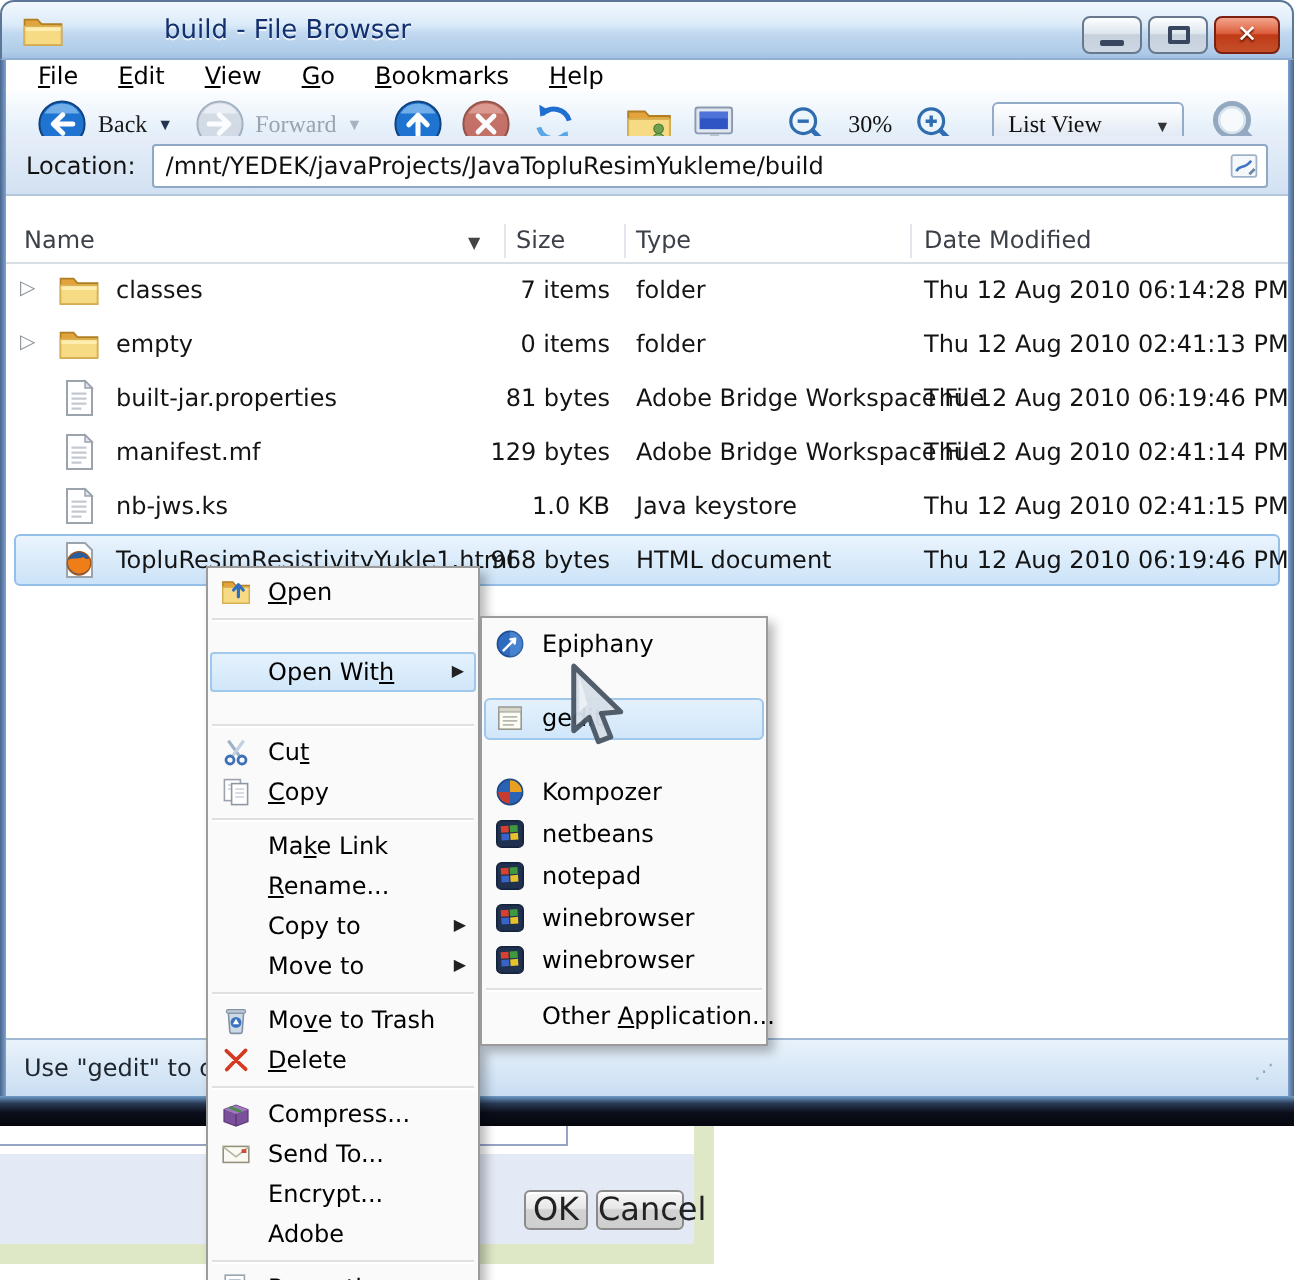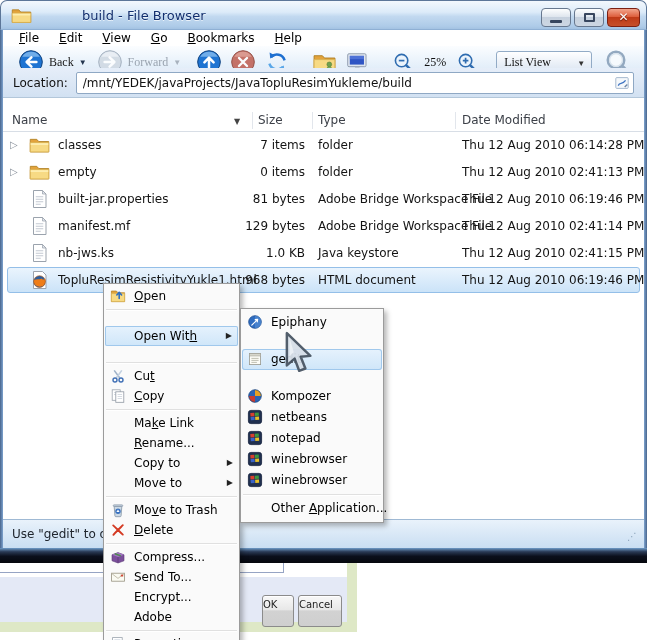--- a/index.html
+++ b/index.html
@@ -4,23 +4,23 @@
 <style>
   * { margin:0; padding:0; box-sizing:border-box; }
   body { background:#fff; font-family:"DejaVu Sans","Liberation Sans",sans-serif; }
   .screen { position:relative; width:647px; height:640px; background:#fff; overflow:hidden; font-size:12px; color:#111; }
 
   
   .bg-dialog { position:absolute; left:0; top:563px; width:357px; height:69px; z-index:1; background:#dee8c6; }
   .bgd-white { position:absolute; left:0; top:0; width:347px; height:14px; background:#fff; }
   .bgd-panel { position:absolute; left:0; top:14px; width:347px; height:45px; background:#e4e9f6; }
   .bgd-input { position:absolute; left:-8px; top:-11px; width:292px; height:21px; background:#fff; border:1px solid #96a4c4; }
-  .bgd-btn { position:absolute; top:32px; height:32px; border:1px solid #8b8b8b; border-radius:3px;
-             background:linear-gradient(#f8f8f8,#e8e8e8 45%,#d2d2d2 50%,#cfcfcf); font-size:10px; color:#222;
-             text-align:left; line-height:18px; box-shadow:inset 0 1px 0 #fff; }
+  .bgd-btn { position:absolute; top:32px; height:20px; border:1px solid #8b8b8b; border-radius:3px;
+             background:linear-gradient(#f8f8f8,#e8e8e8 45%,#d2d2d2 50%,#cfcfcf); font-size:16px; color:#222;
+             text-align:center; line-height:18px; box-shadow:inset 0 1px 0 #fff; }
   .bgd-ok { left:262px; width:32px; }
   .bgd-cancel { left:298px; width:44px; }
 
   
   .main-window { position:absolute; left:0; top:0; width:647px; height:563px; z-index:10; }
   .titlebar { position:absolute; left:0; top:0; width:647px; height:30px; border-radius:7px 7px 0 0;
     background:linear-gradient(#f3f8fd,#dcebf9 40%,#c2d9f0 55%,#aecbe8 90%,#a3c2e2);
     border:1px solid #5c7698; border-bottom:1px solid #8fb0d4; }
   .title-icon { position:absolute; left:10px; top:6px; width:21px; height:17px; }
   .title-text { position:absolute; left:37px; top:7px; font-weight:normal; font-size:13px; color:#122f6e; text-shadow:0 1px 0 rgba(255,255,255,.7);margin-left:44px; }
@@ -231,21 +231,21 @@
       </div>
       <div class="tb-btn" style="margin-left:18px;">
         <span class="tb-icon22">
             <svg viewBox="0 0 22 22" width="100%" height="100%">
               <circle cx="9.6" cy="9.6" r="6.2" fill="#ecf4fc" stroke="#2f6cb0" stroke-width="1.6"></circle>
               <path d="M14.4 14.4l4 4" stroke="#2f6cb0" stroke-width="2.4" stroke-linecap="round"></path>
               <path d="M6.8 9.6h5.6" stroke="#2f6cb0" stroke-width="1.7"></path>
             </svg>
           </span>
       </div>
-      <span class="zoom-level">25%</span>
+      <span class="zoom-level">30%</span>
       <div class="tb-btn">
         <span class="tb-icon22">
             <svg viewBox="0 0 22 22" width="100%" height="100%">
               <circle cx="9.6" cy="9.6" r="6.2" fill="#ecf4fc" stroke="#2f6cb0" stroke-width="1.6"></circle>
               <path d="M14.4 14.4l4 4" stroke="#2f6cb0" stroke-width="2.4" stroke-linecap="round"></path>
               <path d="M6.8 9.6h5.6M9.6 6.8v5.6" stroke="#2f6cb0" stroke-width="1.7"></path>
             </svg>
           </span>
       </div>
       <div class="combobox">

